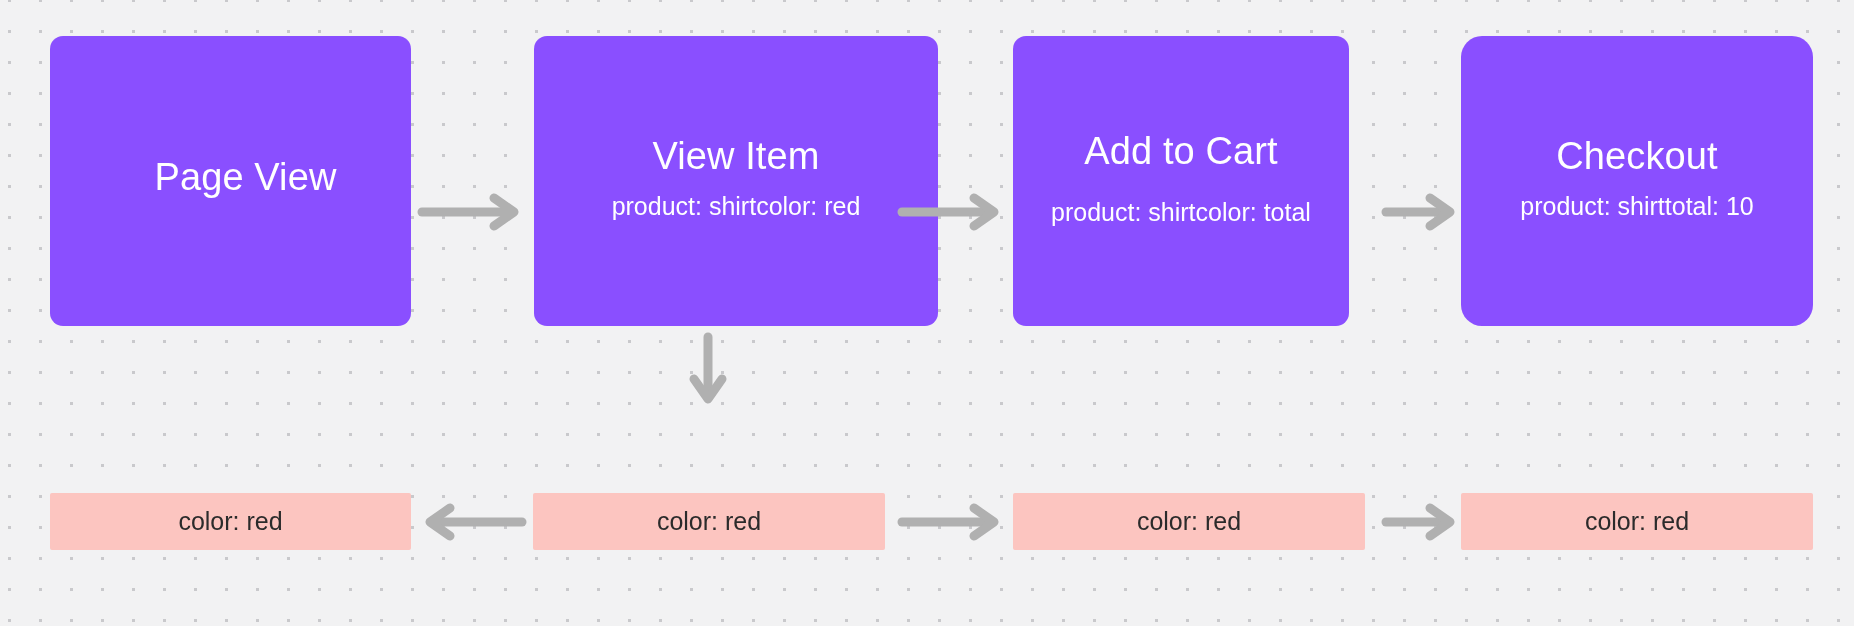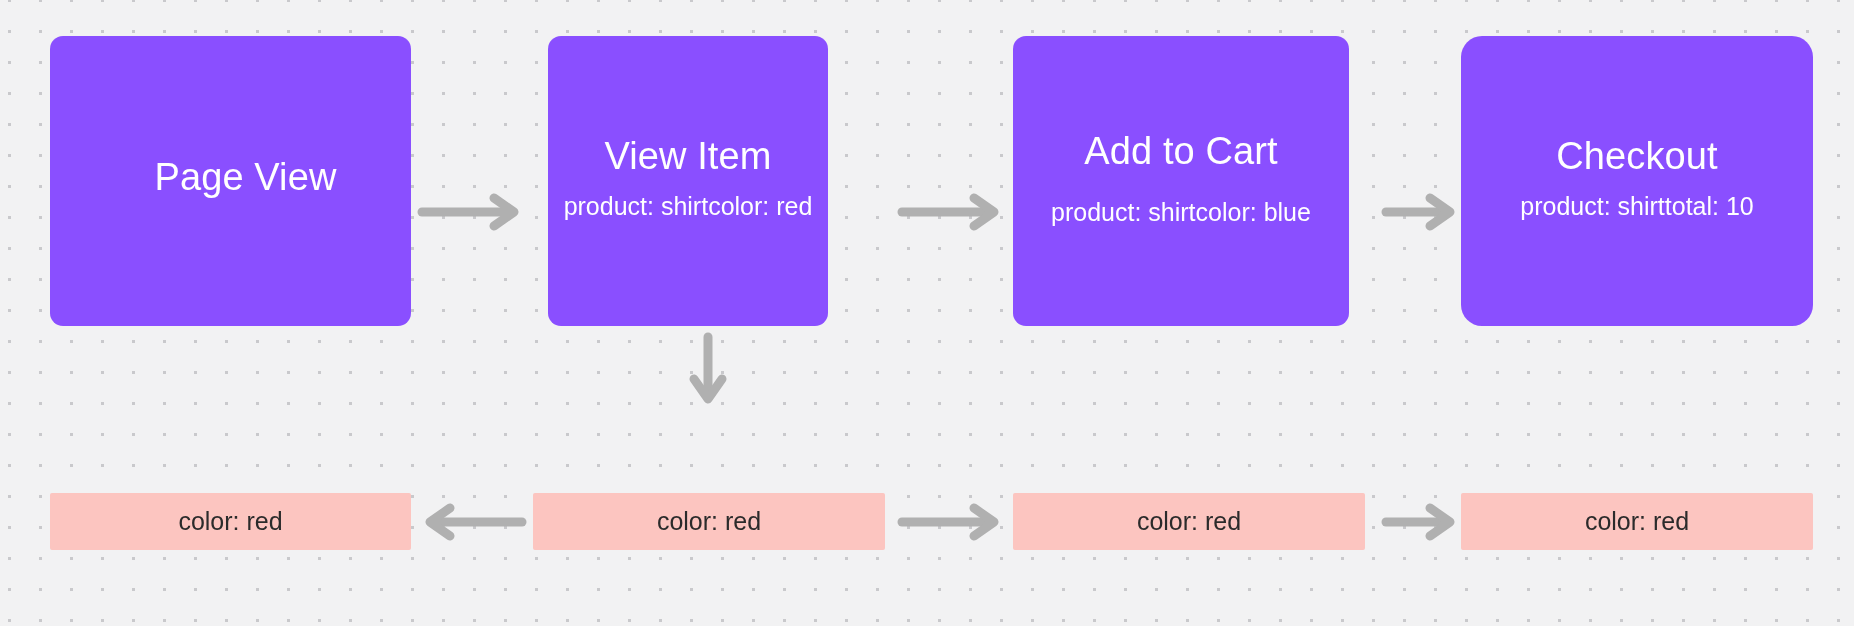--- a/index.html
+++ b/index.html
@@ -86,33 +86,33 @@
 </head>
 <body>
 
 <div id="canvas">
 
   <div class="node" style="left:50px; top:36px; width:361px; height:290px;padding-left:40px;">
     <div class="node-title">Page View</div>
     <div class="node-props"></div>
   </div>
 
-  <div class="node" style="left:548px; top:36px; width:280px; height:290px;">
+  <div class="node" style="left:534px; top:36px; width:404px; height:290px;">
     <div class="node-title">View Item</div>
     <div class="node-props">
       <div class="node-prop">product: shirt</div>
       <div class="node-prop">color: red</div>
     </div>
   </div>
 
   <div class="node" style="left:1013px; top:36px; width:336px; height:290px;gap:11px;">
     <div class="node-title">Add to Cart</div>
     <div class="node-props">
       <div class="node-prop">product: shirt</div>
-      <div class="node-prop">color: blue</div>
+      <div class="node-prop">color: total</div>
     </div>
   </div>
 
   <div class="node" style="left:1461px; top:36px; width:352px; height:290px;border-radius:21px;">
     <div class="node-title">Checkout</div>
     <div class="node-props">
       <div class="node-prop">product: shirt</div>
       <div class="node-prop">total: 10</div>
     </div>
   </div>

